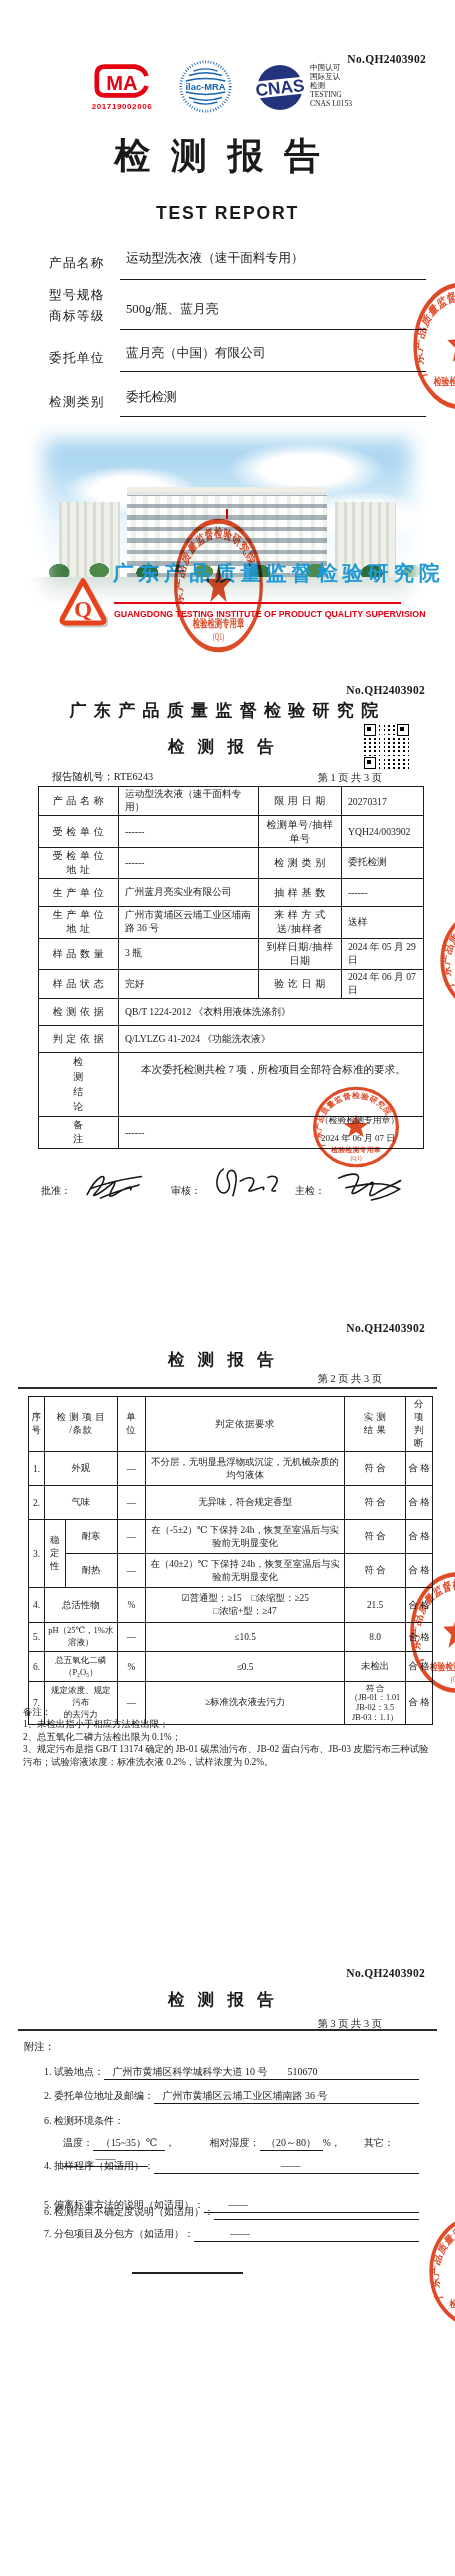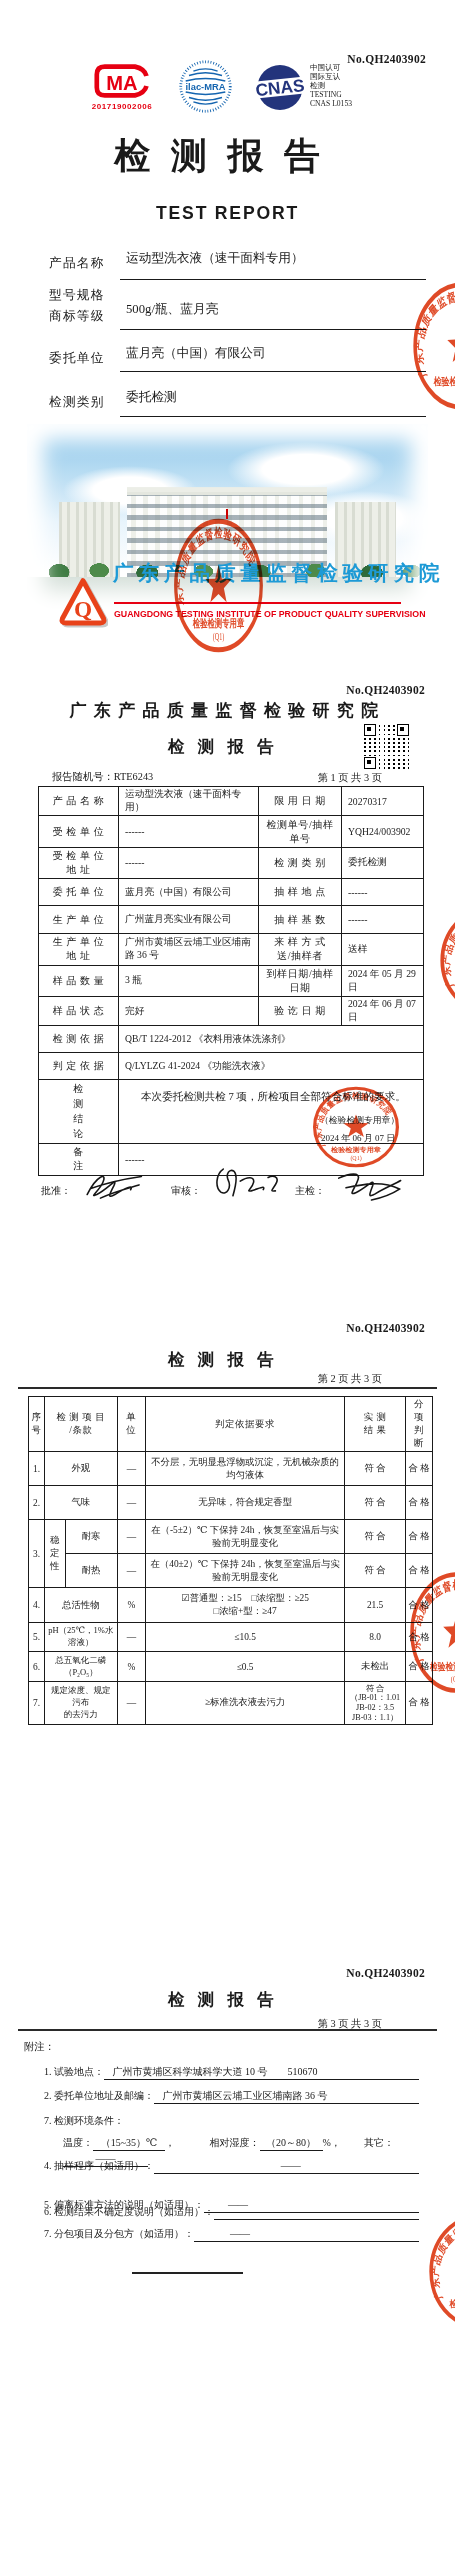--- a/index.html
+++ b/index.html
@@ -198,26 +198,20 @@
 单号</td>
       <td class="val">YQH24/003902</td>
     </tr>
     <tr style="height:28px">
       <td class="lab pre">受 检 单 位
 地 址</td>
       <td class="val">------</td>
       <td class="lab">检 测 类 别</td>
       <td class="val">委托检测</td>
     </tr>
-    <tr style="height:27px">
-      <td class="lab">委 托 单 位</td>
-      <td class="val">蓝月亮（中国）有限公司</td>
-      <td class="lab">抽 样 地 点</td>
-      <td class="val">------</td>
-    </tr>
     <tr style="height:28px">
       <td class="lab">生 产 单 位</td>
       <td class="val">广州蓝月亮实业有限公司</td>
       <td class="lab">抽 样 基 数</td>
       <td class="val">------</td>
     </tr>
     <tr style="height:29px">
       <td class="lab pre">生 产 单 位
 地 址</td>
       <td class="val small">广州市黄埔区云埔工业区埔南路 36 号</td>
@@ -379,20 +373,26 @@
       <td>≥标准洗衣液去污力</td>
       <td class="pre" style="font-size:8.2px;line-height:9.7px;">符 合
 （JB-01：1.01
 JB-02：3.5
 JB-03：1.1）</td>
       <td>合 格</td>
     </tr>
   </tbody>
     </table>
 
+  <div class="abs" style="left:23px;top:1706px;width:410px;">
+    <div class="note-line">备注：</div>
+    <div class="note-line">1、未检出指小于相应方法检出限；</div>
+    <div class="note-line">2、总五氧化二磷方法检出限为 0.1%；</div>
+    <div class="note-line">3、规定污布是指 GB/T 13174 确定的 JB-01 碳黑油污布、JB-02 蛋白污布、JB-03 皮脂污布三种试验污布；试验溶液浓度：标准洗衣液 0.2%，试样浓度为 0.2%。</div>
+  </div>
 
   <svg class="abs sealwrap" style="right:-52px;top:1568px;" width="100" height="129" viewBox="-100 -100 200 200" preserveAspectRatio="none">
     <use href="#seal"></use>
   </svg>
 
   <div class="abs repno" style="top:1967px;right:30px;">No.QH2403902</div>
   <div class="abs ctr ptitle2" style="top:1989px;">检测报告</div>
   <div class="abs pind" style="right:73px;top:2017px;">第 3 页 共 3 页</div>
   <div class="abs thick" style="left:18px;top:2029px;width:419px;"></div>
 
@@ -400,21 +400,21 @@
 
   <div class="abs p3item" style="left:44px;top:2064px;width:375px;">
     <span class="lbl">1. 试验地点：</span>
     <span class="uval">广州市黄埔区科学城科学大道 10 号　　510670</span>
   </div>
   <div class="abs p3item" style="left:44px;top:2088px;width:375px;">
     <span class="lbl">2. 委托单位地址及邮编：</span>
     <span class="uval">广州市黄埔区云埔工业区埔南路 36 号</span>
   </div>
   <div class="abs p3item" style="left:44px;top:2113px;width:375px;">
-    <span class="lbl">7. 检测环境条件：</span>
+    <span class="lbl">6. 检测环境条件：</span>
   </div>
   <div class="abs" style="left:63px;top:2135px;font-size:10px;line-height:15px;">
     <span>温度：</span><span class="uspan" style="min-width:72px;">（15~35）℃</span><span>，</span>
     <span style="margin-left:32px;">相对湿度：</span><span class="uspan" style="min-width:63px;">（20～80）</span><span>%，</span>
     <span style="margin-left:20.6px;">其它：</span><span class="uspan" style="min-width:85px;">——</span>
   </div>
   <div class="abs p3item" style="left:44px;top:2158px;width:375px;">
     <span class="lbl">4. 抽样程序（如适用）：</span>
     <span class="uval" style="text-align:center;">——</span>
   </div>

